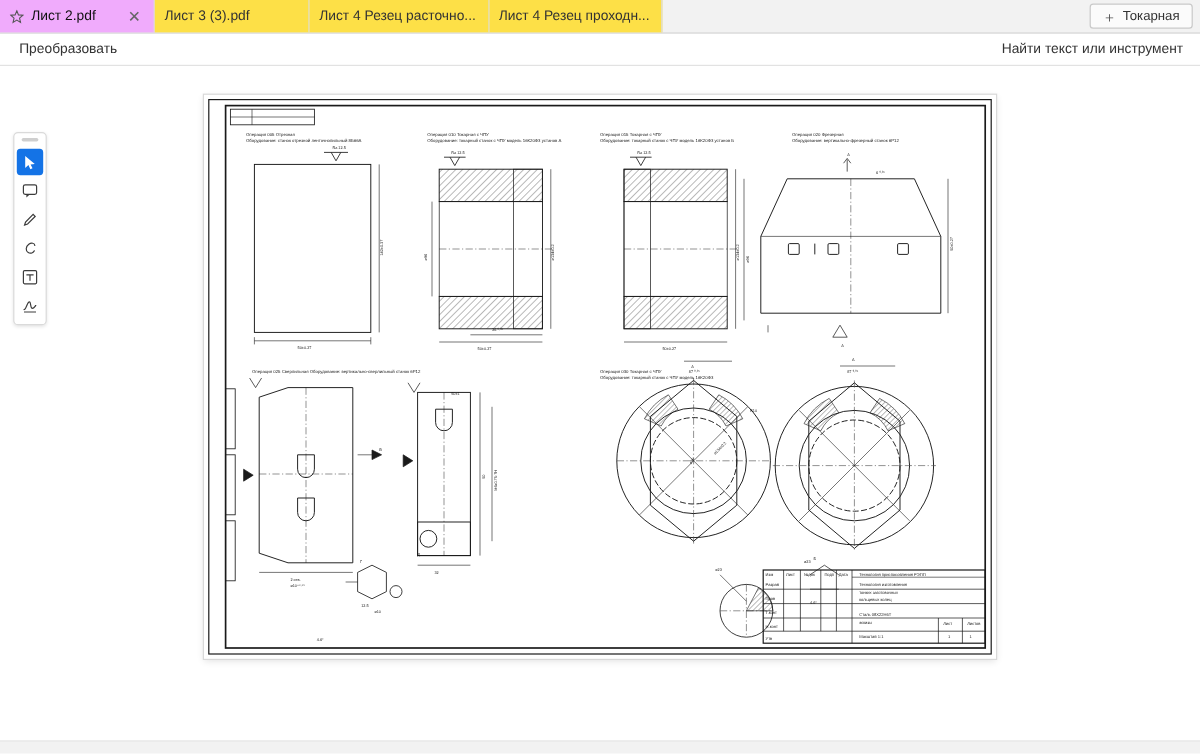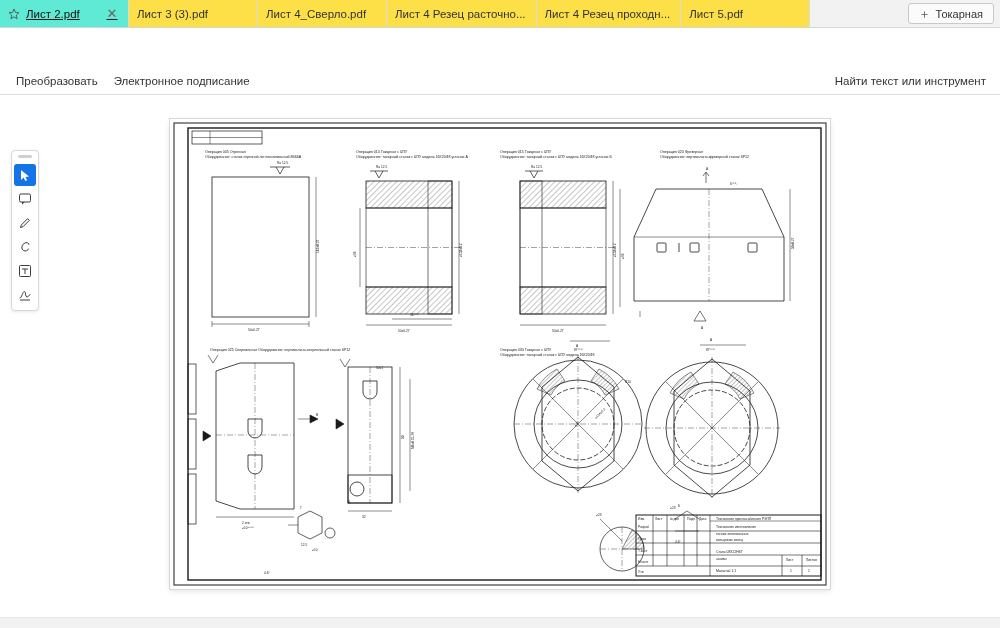--- a/index.html
+++ b/index.html
@@ -41,23 +41,22 @@
     max-width: 140px;
     border-right: 1px solid #dcdcdc;
     background: #fde047;
     font-size: 11.5px;
     color: #333;
     cursor: default;
     position: relative;
     white-space: nowrap;
   }
   .tab.active {
-    background: #5eead4;
+    background: #f0abfc;
     color: #111;
-    text-decoration: underline;
   }
   .tab .tab-title {
     overflow: hidden;
     text-overflow: ellipsis;
     white-space: nowrap;
     flex: 1 1 auto;
   }
   .star-icon {
     width: 12px; height: 12px;
     flex: 0 0 auto;
@@ -92,21 +91,20 @@
   
   .toolbar {
     height: 26px;
     background: #ffffff;
     border-bottom: 1px solid #e2e2e2;
     display: flex;
     align-items: center;
     flex: 0 0 auto;
     padding: 0 8px;
     font-size: 11.5px;
-    margin-top: 40px;
   }
   .tb-item {
     padding: 0 8px;
     color: #333;
     height: 100%;
     display: flex;
     align-items: center;
     white-space: nowrap;
   }
   .tb-spacer { flex: 1 1 auto; }
@@ -210,47 +208,40 @@
       </span>
       <span class="tab-title">Лист 2.pdf</span>
       <span class="close-icon">✕</span>
     </div>
 
     <div class="tab">
       <span class="tab-title">Лист 3 (3).pdf</span>
     </div>
 
 
-    <div class="tab">
-      <span class="tab-title">Лист 4_Сверло.pdf</span>
-    </div>
 
     <div class="tab">
       <span class="tab-title">Лист 4 Резец расточно...</span>
     </div>
 
     <div class="tab">
       <span class="tab-title">Лист 4 Резец проходн...</span>
     </div>
 
-    <div class="tab">
-      <span class="tab-title">Лист 5.pdf</span>
-    </div>
 
     <div class="tb-spacer"></div>
 
     <div class="new-tab-btn">
       <span class="plus-icon">＋</span>
       <span>Токарная</span>
     </div>
   </div>
 
   <div class="toolbar">
     <div class="tb-item">Преобразовать</div>
-    <div class="tb-item">Электронное подписание</div>
     <div class="tb-spacer"></div>
     <div class="tb-search">Найти текст или инструмент</div>
   </div>
 
   <div class="body">
 
     <div class="toolrail">
       <div class="rail-grip"></div>
 
       <div class="rail-btn sel">

